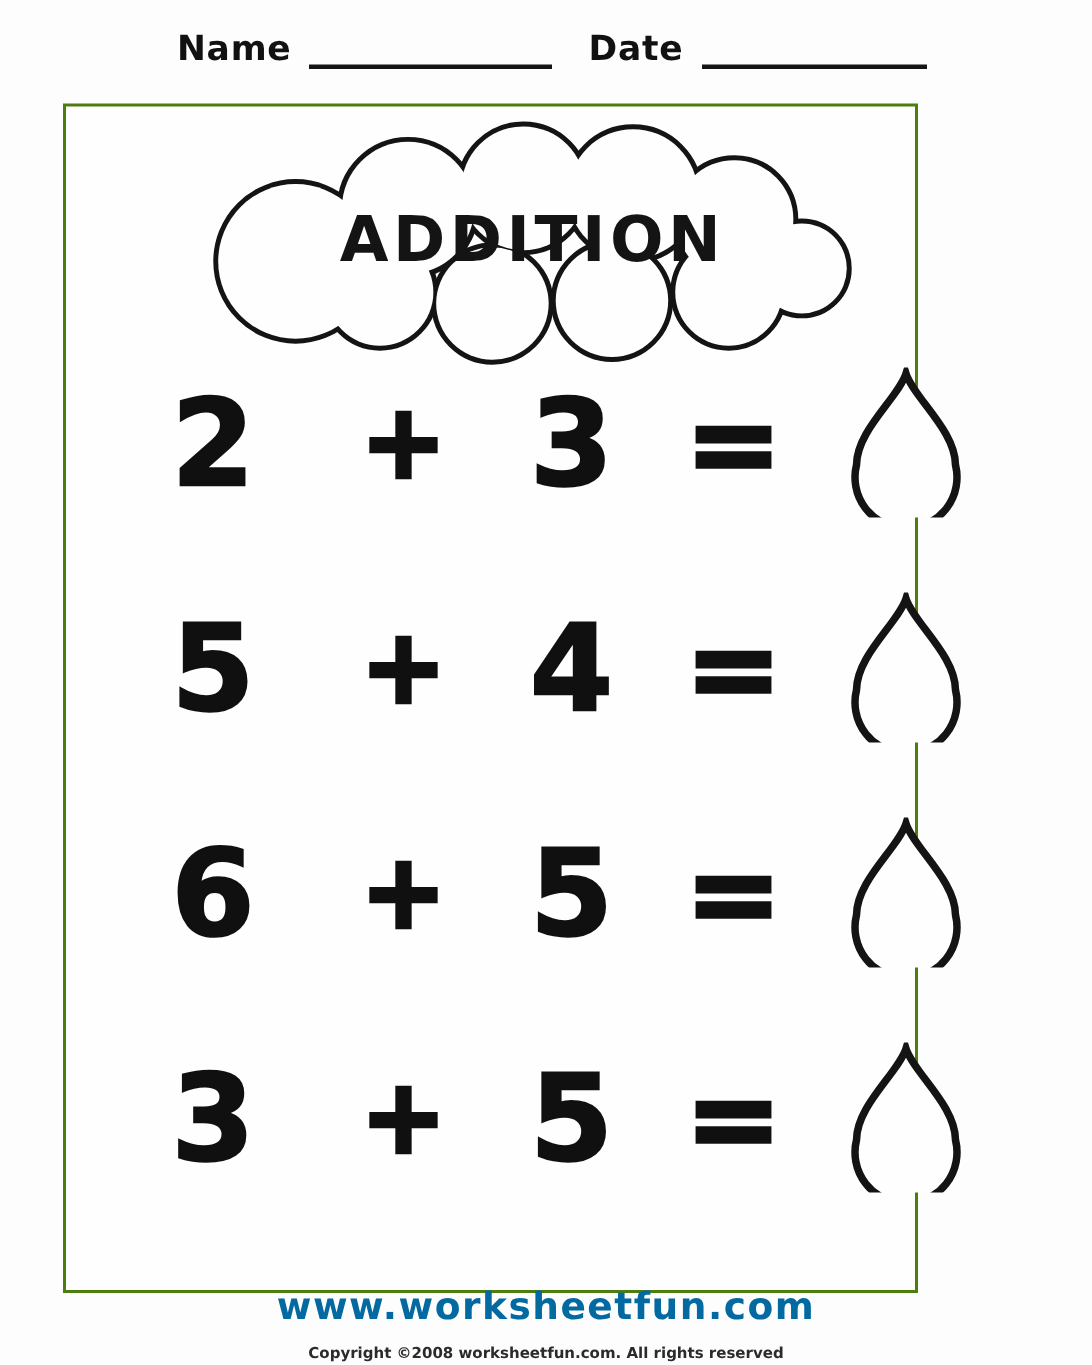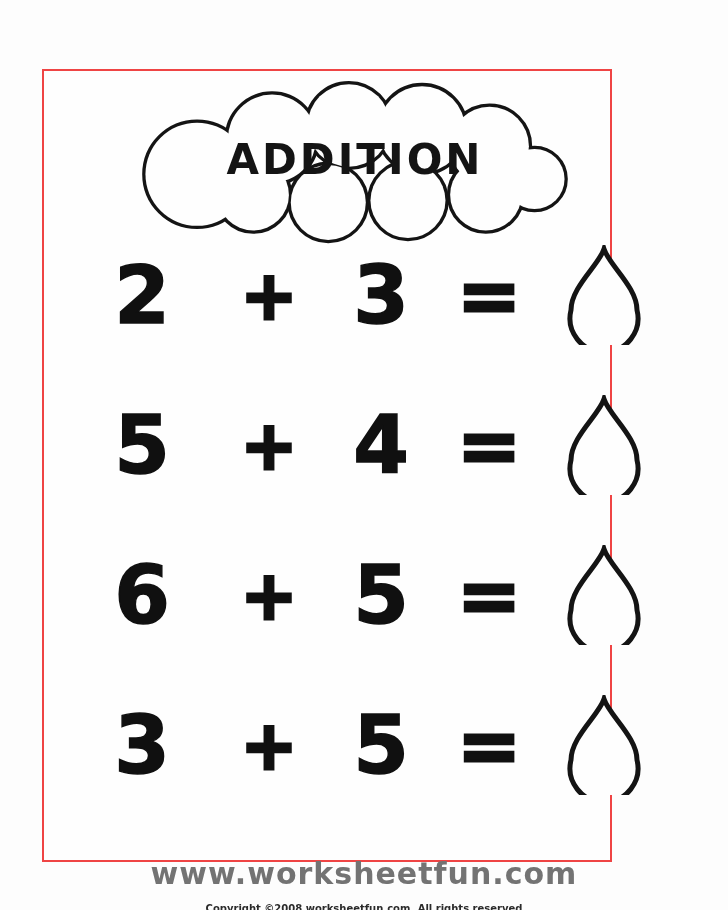--- a/index.html
+++ b/index.html
@@ -36,21 +36,21 @@
     margin: 0 0 2px 12px;
   }
   .name-blank { width: 162px; margin-right: 24px; }
   .date-blank { width: 150px; }
 
   
   .sheet {
     position: absolute;
     left: 42px; top: 69px;
     width: 570px; height: 793px;
-    border: 2px solid #ef4444;
+    border: 2px solid #4d7c0f;
     background: #fefefe;
     box-sizing: border-box;
   }
 
   
   .cloud-wrap {
     position: absolute;
     left: 76px; top: 2px;
     width: 470px; height: 180px;
   }
@@ -110,38 +110,44 @@
   .col-drop { left: 518px; width: 84px; }
   .col-drop svg { display: block; width: 80px; height: 100px; }
 
   
   .footer {
     position: absolute;
     left: 0; top: 858px; width: 728px;
     text-align: center;
   }
   .site {
-    font-size: 30px;
+    font-size: 25px;
     font-weight: bold;
     letter-spacing: 1px;
-    color: #737373;
+    color: #0369a1;
     line-height: 1.05;
   }
   .copy {
     font-size: 10px;
     font-weight: bold;
     color: #2b2b2b;
     margin-top: 13px;
   }
 </style>
 </head>
 <body>
 
 <div class="page">
 
+  <div class="topline">
+    <span class="lbl">Name</span>
+    <span class="blank name-blank"></span>
+    <span class="lbl">Date</span>
+    <span class="blank date-blank"></span>
+  </div>
 
   <div class="sheet">
 
     <div class="cloud-wrap">
       <svg viewBox="0 0 473 192" aria-hidden="true">
         <defs>
           <g id="cloud-bumps">
             <circle cx="68" cy="108" r="55"></circle>
             <circle cx="148" cy="70" r="47"></circle>
             <circle cx="230" cy="56" r="44"></circle>

